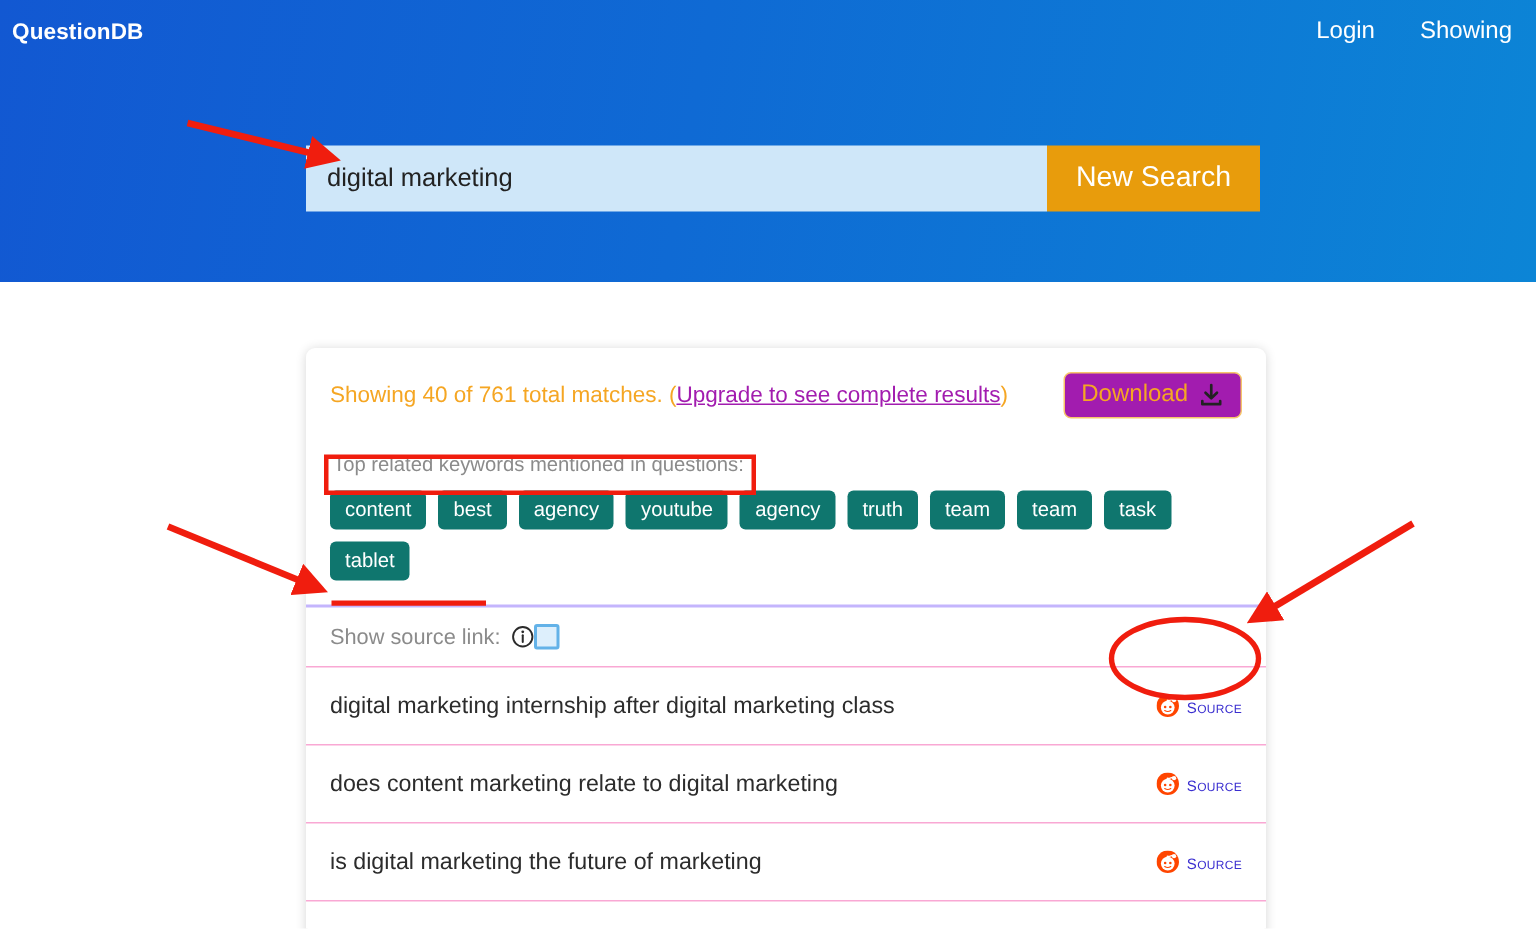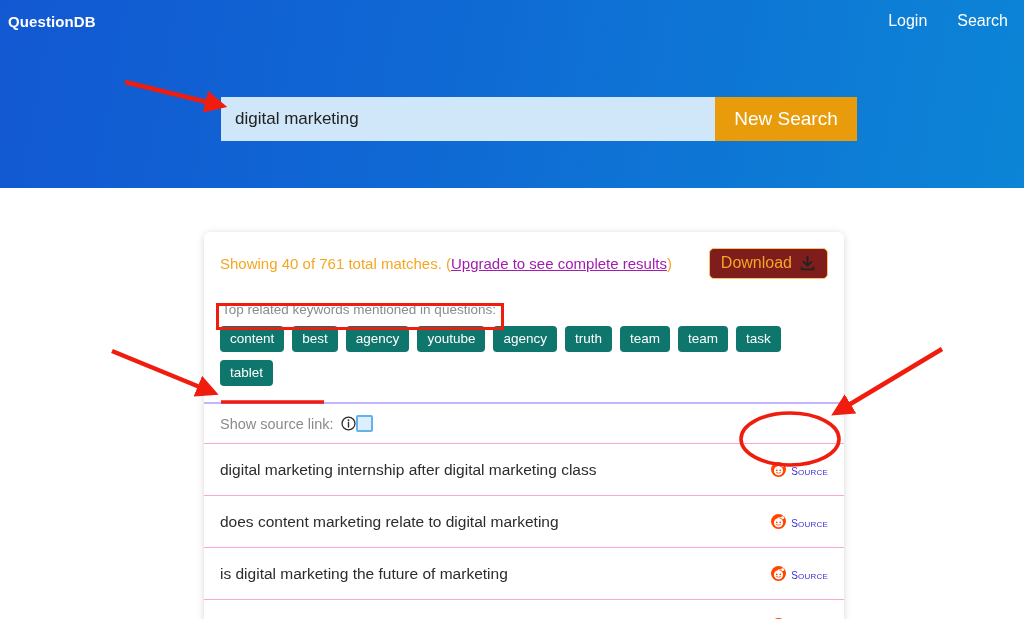--- a/index.html
+++ b/index.html
@@ -45,21 +45,21 @@
     display: flex;
     gap: 30px;
   }
   .nav a {
     color: #ffffff;
     font-size: 16px;
     text-decoration: none;
   }
   .search-wrap {
     position: absolute;
-    left: 221px;
+    left: 204px;
     top: 97px;
     display: flex;
     align-items: stretch;
   }
   .search-input {
     width: 494px;
     height: 44px;
     box-sizing: border-box;
     border: none;
     outline: none;
@@ -109,21 +109,21 @@
     padding-top: 7px;
   }
   .matches-text a {
     color: #a21caf;
     text-decoration: underline;
   }
   .download-btn {
     border: 1px solid #f6c56a;
     border-radius: 5px;
     color: #f5a623;
-    background: #7f1d1d;
+    background: #a21caf;
     font-size: 16px;
     padding: 5px 11px 6px 11px;
     display: inline-flex;
     align-items: center;
     gap: 7px;
     cursor: pointer;
     font-family: "Liberation Sans", sans-serif;
     white-space: nowrap;
     text-align: right;
   }
@@ -226,21 +226,21 @@
 </head>
 <body>
 
 <div class="page">
 
   <div class="header">
     <div class="brand">QuestionDB</div>
 
     <div class="nav">
       <a href="#">Login</a>
-      <a href="#">Search</a>
+      <a href="#">Showing</a>
     </div>
 
     <div class="search-wrap">
       <input class="search-input" type="text" value="digital marketing" style="">
       <button class="search-btn">New Search</button>
     </div>
   </div>
 
   <div class="card">
 

